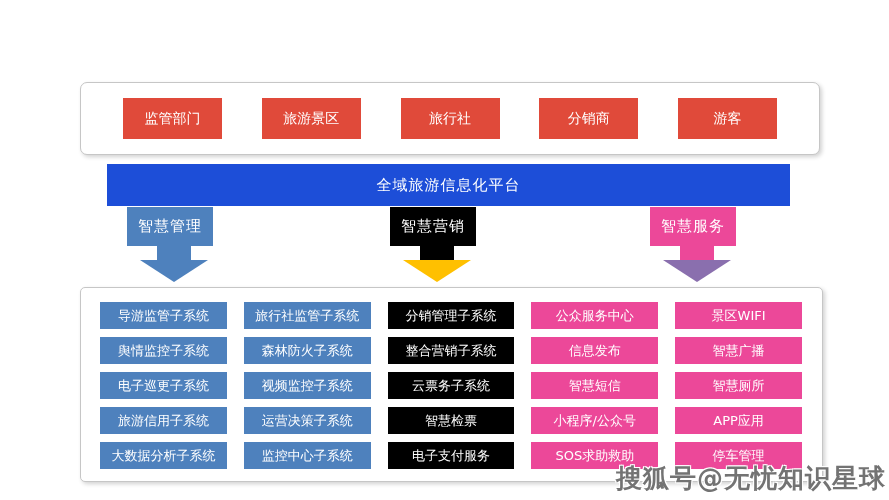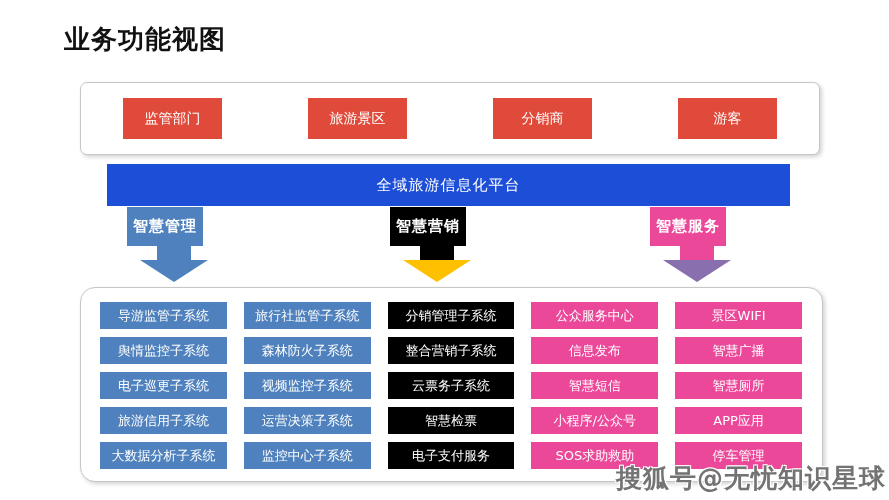--- a/index.html
+++ b/index.html
@@ -64,24 +64,24 @@
   .branch {
     position: absolute;
     top: 207px;
     width: 94px;
     text-align: center;
   }
   .branch-1 { left: 127px; }
   .branch-2 { left: 390px; }
   .branch-3 { left: 650px; }
   .branch-label {
-    width: 76px; height: 39px;
+    width: 86px; height: 39px;
     color: #ffffff;
     font-size: 15px;
-    font-weight: bold;
+    font-weight: normal;
     display: flex;
     align-items: center;
     justify-content: center;
     letter-spacing: 1px;
   }
   .arrow-stem {
     width: 34px; height: 14px;
     margin: 0 auto;
   }
   .arrow-head {
@@ -98,21 +98,21 @@
   .h-blue   { border-top-color: #4e81bd; }
   .h-yellow { border-top-color: #ffc000; }
   .h-purple { border-top-color: #8a6fae; }
   
   .bottom-panel {
     position: absolute;
     left: 80px; top: 287px;
     width: 743px; height: 195px;
     background: #ffffff;
     border: 1px solid #c6c6c6;
-    border-radius: 15px;
+    border-radius: 5px;
     box-shadow: 2px 2px 4px rgba(0,0,0,0.18);
     box-sizing: border-box;
     padding: 14px 20px 12px 19px;
     display: grid;
     grid-template-columns: repeat(5, 1fr);
     column-gap: 17px;
     row-gap: 8px;
     grid-auto-rows: 27px;
   }
   .cell {
@@ -133,25 +133,25 @@
     letter-spacing: 1px;
     text-shadow: -1px -1px 0 #ffffff, 1px -1px 0 #ffffff,
                  -1px 1px 0 #ffffff, 1px 1px 0 #ffffff;
   }
 </style>
 </head>
 <body>
 
 <div class="canvas">
 
-  <div class="page-title">业务功能视图</div>
 
   <div class="top-panel">
     <div class="stakeholder">监管部门</div>
     <div class="stakeholder">旅游景区</div>
+    <div class="stakeholder">旅行社</div>
     <div class="stakeholder">分销商</div>
     <div class="stakeholder">游客</div>
   </div>
 
   <div class="banner">全域旅游信息化平台</div>
 
   <div class="branch branch-1">
     <div class="branch-label c-blue">智慧管理</div>
     <div class="arrow-stem c-blue"></div>
     <div class="arrow-head h-blue"></div>

